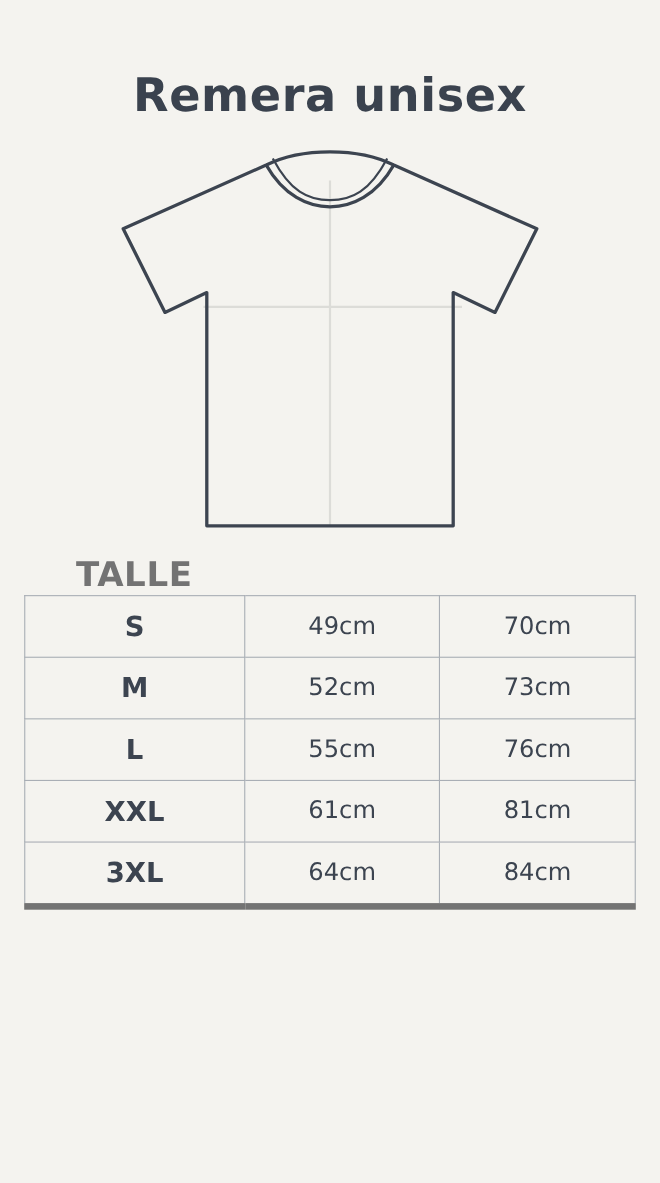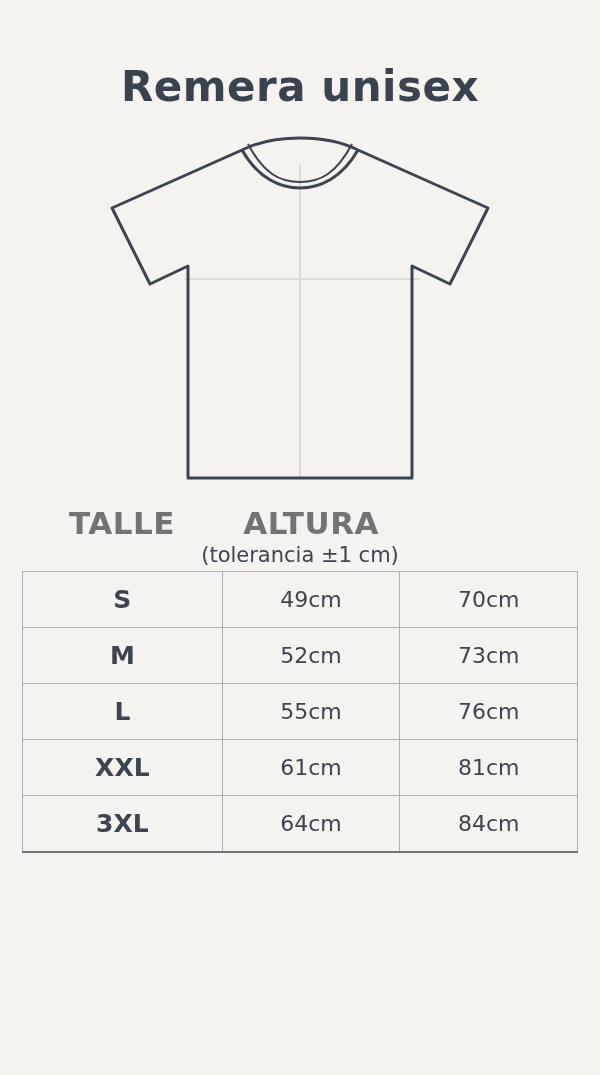--- a/index.html
+++ b/index.html
@@ -84,21 +84,21 @@
     font-weight: bold;
     font-size: 25px;
     width: 36%;
   }
   table.size-table td.val {
     width: 32%;
   }
   
   table.size-table tr td:first-child { border-left: 1px solid #a9aeb5; }
   table.size-table tr td:last-child { border-right: 1px solid #a9aeb5; }
-  table.size-table tr:last-child td { border-bottom: 2px solid #737373; }
+  table.size-table tr:last-child td { border-bottom: 6px solid #737373; }
 </style>
 </head>
 <body>
 
 <div class="page">
 
   <h1 class="title">Remera unisex</h1>
 
   <div class="shirt-wrap">
     <svg width="420" height="360" viewBox="0 0 420 360">
@@ -119,24 +119,22 @@
                L22 74
                Z" fill="none" stroke="#3c4450" stroke-width="3" stroke-linejoin="round"></path>
 
       <path d="M152 16 C168 44, 190 54, 210 54 C230 54, 252 44, 268 16" fill="none" stroke="#3c4450" stroke-width="3"></path>
       <path d="M158 10 C174 40, 190 48, 210 48 C230 48, 246 40, 262 10" fill="none" stroke="#3c4450" stroke-width="2"></path>
     </svg>
   </div>
 
   <div class="headers">
     <div class="h col-1">TALLE</div>
-    <div class="h col-3">ALTURA</div>
   </div>
 
-  <div class="tolerance">(tolerancia ±1 cm)</div>
 
   <table class="size-table">
     <tbody>
       <tr>
         <td class="size-label">S</td>
         <td class="val">49cm</td>
         <td class="val">70cm</td>
       </tr>
       <tr>
         <td class="size-label">M</td>

